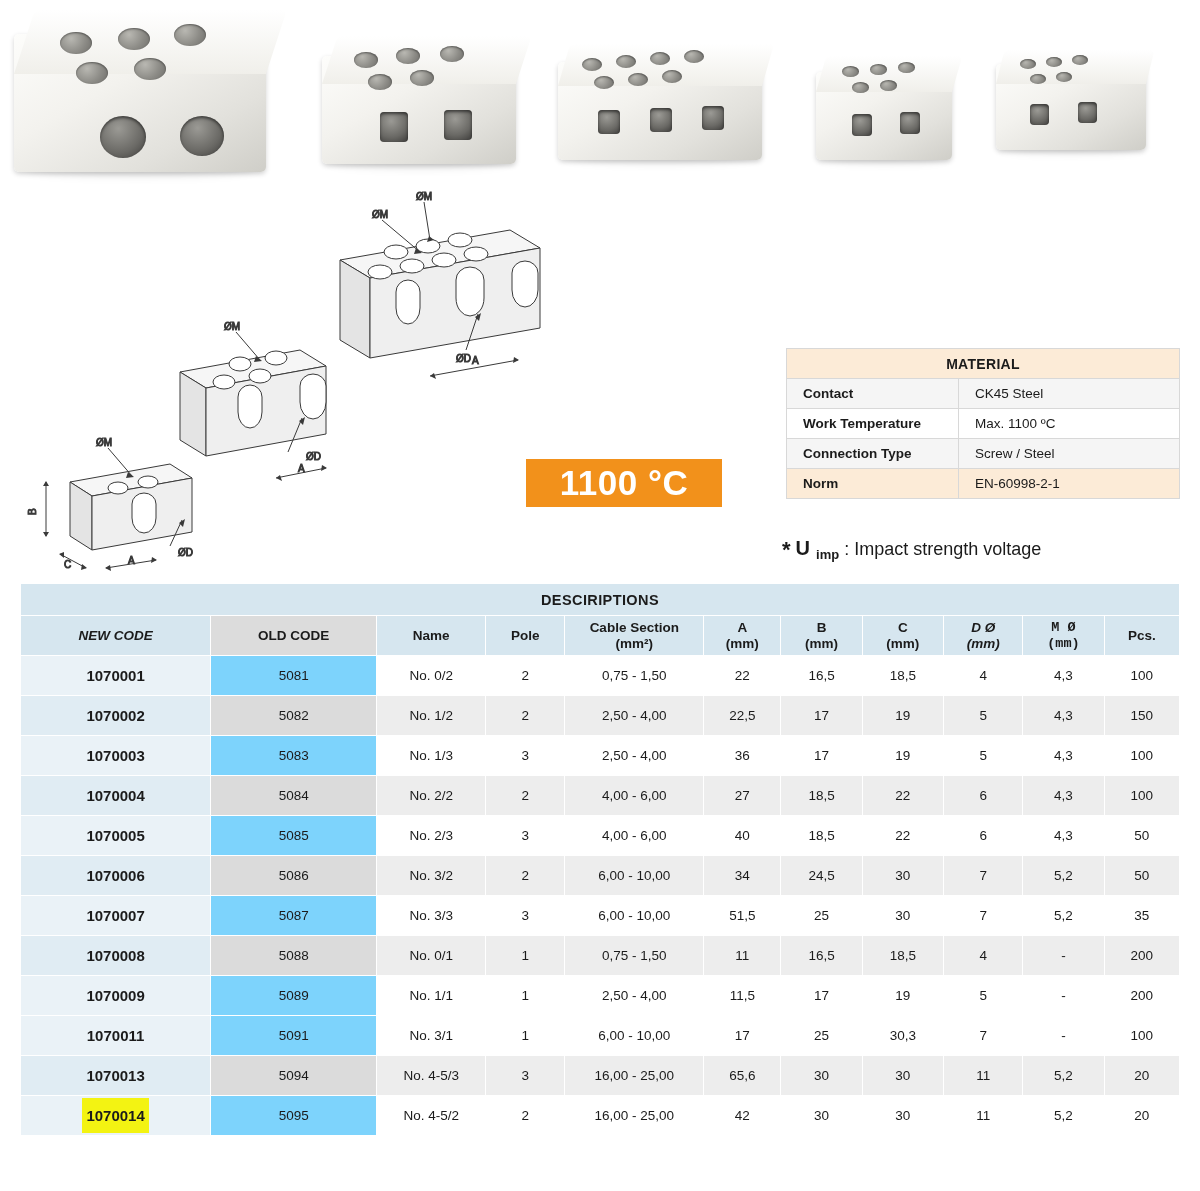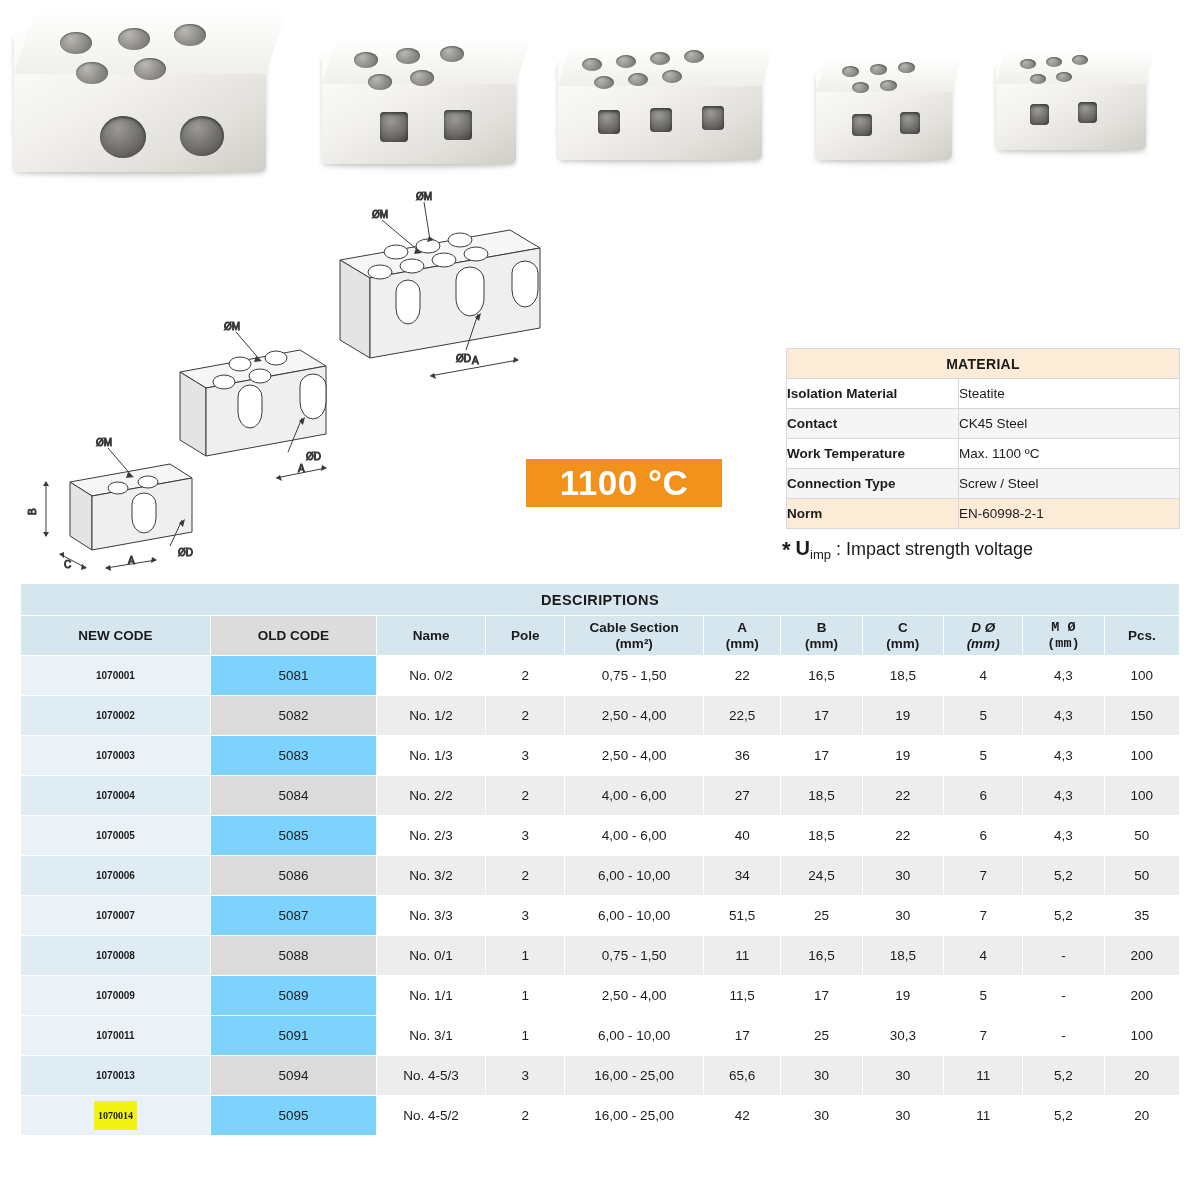--- a/index.html
+++ b/index.html
@@ -53,66 +53,66 @@
     color:#ffffff; font-weight:bold; font-size:35px; letter-spacing:0.5px;
   }
 
   
   #material-table {
     position:absolute; left:786px; top:348px; width:394px;
     border-collapse:collapse; font-size:13.5px;
   }
   #material-table td, #material-table th {
     border:1px solid #d8d8d8;
-    padding:5px 0;
+    padding:5px 16px;
     height:30px;
   }
   #material-table .mt-head {
     background:#FCEBD7; text-align:center; font-weight:bold; font-size:14px;
     letter-spacing:0.3px; color:#1b1b1b;
   }
   #material-table .mt-key { width:172px; font-weight:bold; background:#ffffff; }
   #material-table .mt-val { background:#ffffff; }
   #material-table tr.alt .mt-key, #material-table tr.alt .mt-val { background:#f5f5f5; }
   #material-table tr.last .mt-key, #material-table tr.last .mt-val { background:#FCEBD7; }
 
   
   #uimp-note {
     position:absolute; left:782px; top:537px; font-size:18px; color:#1b1b1b;
   }
   #uimp-note .star { font-size:22px; font-weight:bold; vertical-align:-2px; }
   #uimp-note .u { font-weight:bold; font-size:20px; }
-  #uimp-note .sub { font-size:13px; font-weight:normal; vertical-align:-4px; }
+  #uimp-note .sub { font-size:13px; font-weight:bold; vertical-align:-4px;margin-left:6px; }
 
   
   #spec-table {
     position:absolute; left:20px; top:583px; width:1160px;
     border-collapse:collapse; font-size:13.5px;
   }
   #spec-table th, #spec-table td {
     border:1px solid #ffffff;
     text-align:center;
     padding:0;
     height:40px;
     vertical-align:middle;
   }
   #spec-table .title-row th {
     background:#D6E6EF; font-weight:bold; font-size:14.5px; letter-spacing:0.4px; height:32px;
   }
   #spec-table thead .hdr { background:#D6E6EF; font-weight:bold; font-size:13.5px; line-height:1.15; }
   #spec-table thead .hdr-old { background:#DCDCDC; font-weight:bold; }
   #spec-table tbody td { height:40px; }
-  #spec-table tbody .c-new { background:#EAF2F7; font-weight:bold; font-size:10px; }
+  #spec-table tbody .c-new { background:#EAF2F7; font-weight:bold; font-size:15px; }
   #spec-table tbody .c-old { background:#7dd3fc; }
   #spec-table tbody tr.odd td:not(.c-new):not(.c-old) { background:#ffffff; }
   #spec-table tbody tr.even td:not(.c-new):not(.c-old) { background:#EDEDED; }
   #spec-table tbody tr.even .c-new { background:#E0ECF3; }
   #spec-table tbody tr.even .c-old { background:#DBDBDB; }
-  .hl { background:#F3F312 !important; padding:9px 4px;font-family:Liberation Serif, serif; }
-  .colw-new { width:192px; }
+  .hl { background:#F3F312 !important; padding:9px 4px; }
+  .colw-new { width:192px;font-style:italic; }
   .colw-old { width:168px; }
   .colw-name { width:110px;margin-left:25px; }
   .colw-pole { width:80px; }
   .colw-cs   { width:140px; }
   .colw-a    { width:78px; }
   .colw-b    { width:82px; }
   .colw-c    { width:82px; }
   .colw-d    { width:80px;font-style:italic; }
   .colw-m    { width:82px;font-family:Liberation Mono, monospace; }
   .colw-pcs  { width:76px; }
@@ -284,24 +284,20 @@
     </g>
   </svg>
 </div>
 
 <div id="temp-badge">1100 °C</div>
 
 <table id="material-table">
   <tbody>
     <tr>
       <th class="mt-head" colspan="2">MATERIAL</th>
-    </tr>
-    <tr>
-      <td class="mt-key">Isolation Material</td>
-      <td class="mt-val">Steatite</td>
     </tr>
     <tr class="alt">
       <td class="mt-key">Contact</td>
       <td class="mt-val">CK45 Steel</td>
     </tr>
     <tr>
       <td class="mt-key">Work Temperature</td>
       <td class="mt-val">Max. 1100 ºC</td>
     </tr>
     <tr class="alt">

